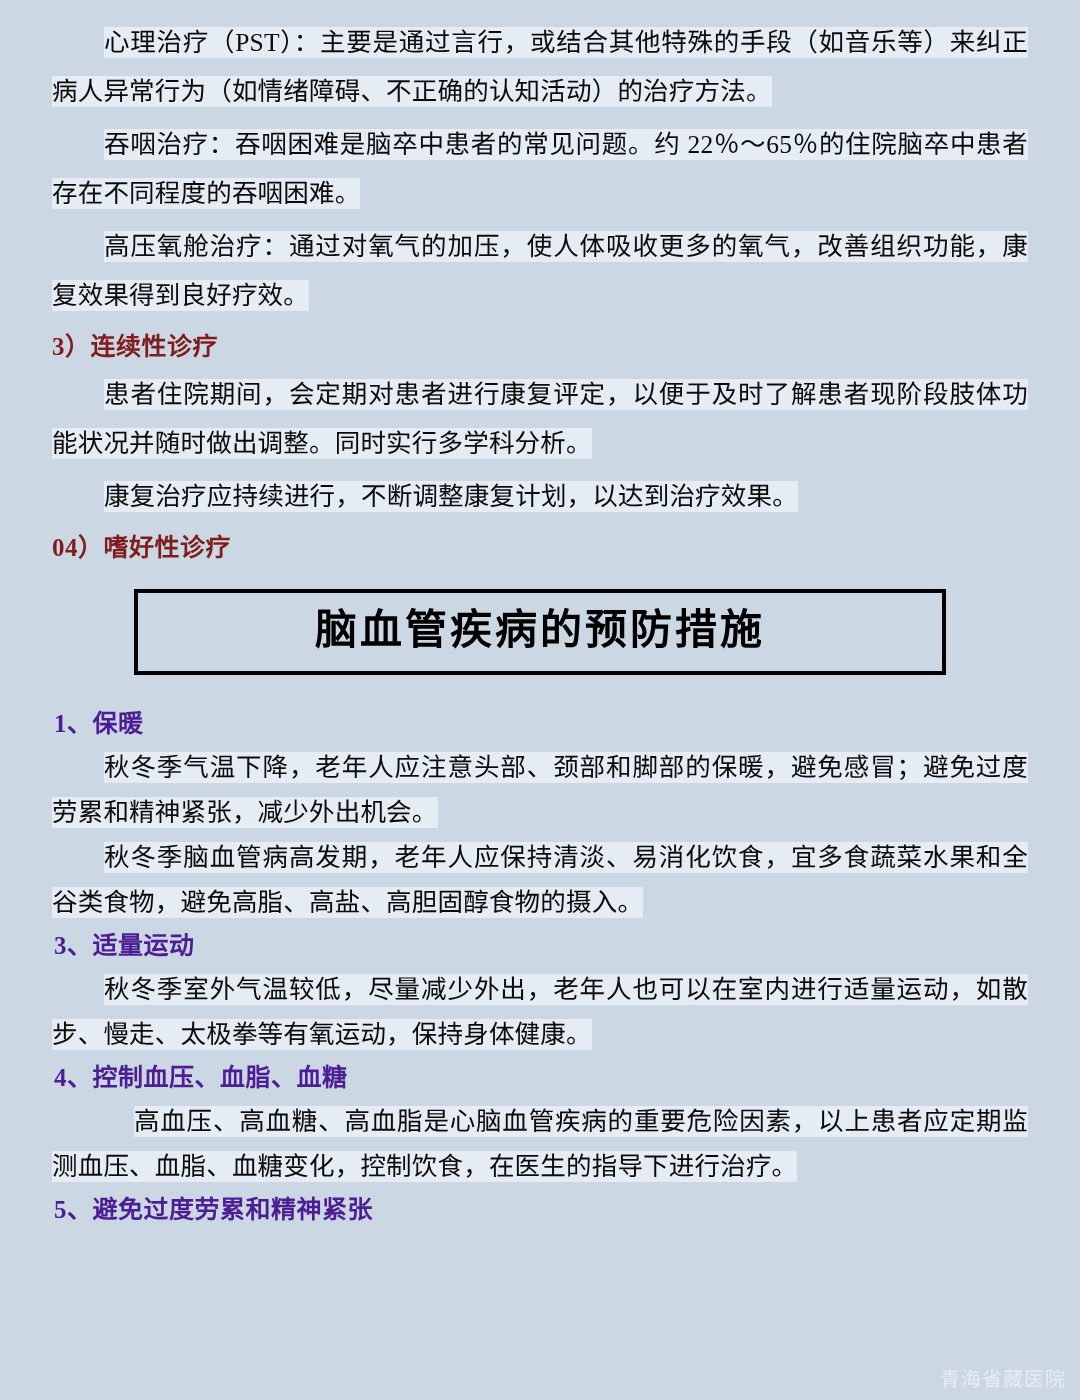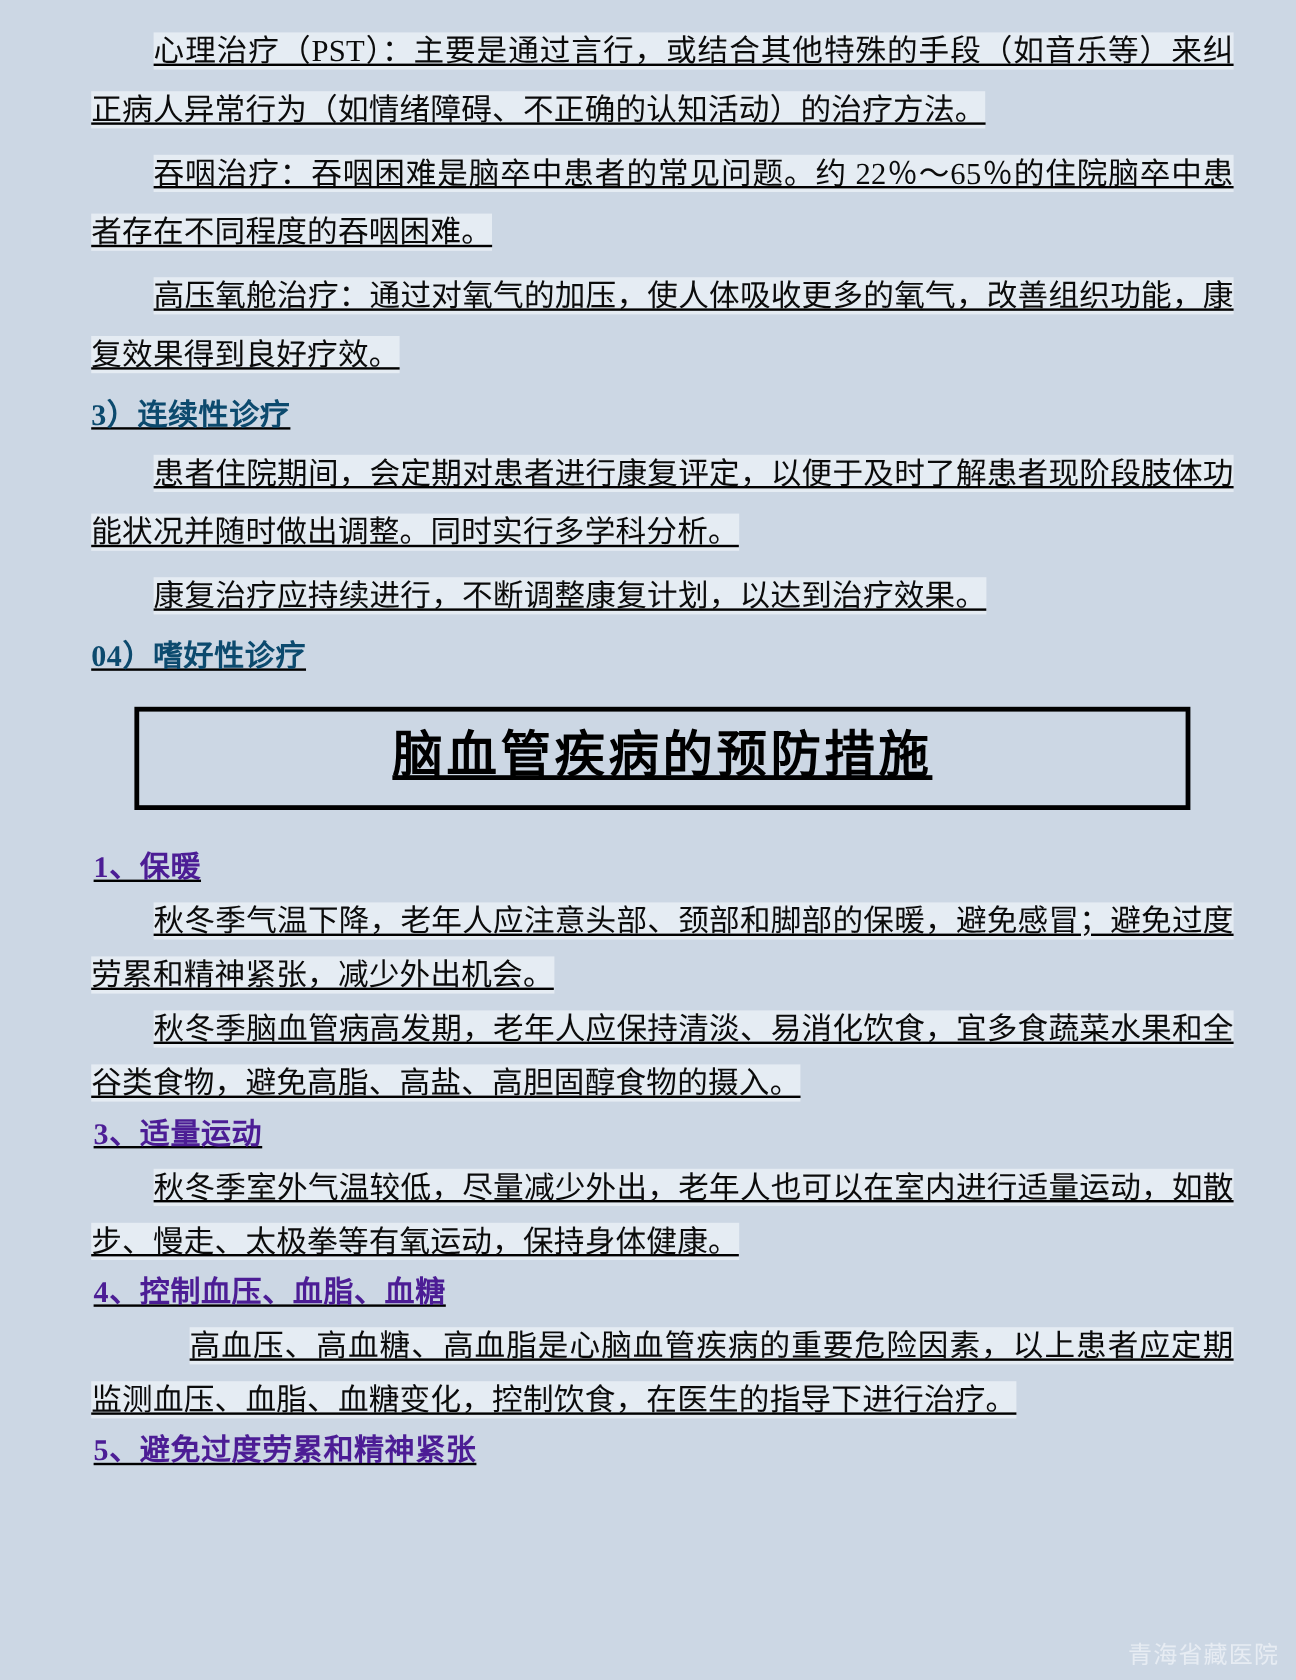--- a/index.html
+++ b/index.html
@@ -10,23 +10,22 @@
     width: 1080px;
     height: 1400px;
     background: #ccd7e4;
     font-family: "Liberation Serif", "DejaVu Serif", serif;
     overflow: hidden;
     position: relative;
   }
   .page {
     position: absolute;
     inset: 0;
-    padding: 18px 52px 0 76px;
+    padding: 18px 52px 0 52px;
     box-sizing: border-box;
-    text-decoration: underline;
   }
   
   p, .para {
     margin: 0 0 4px 0;
     font-size: 25.5px;
     line-height: 49px;
     color: #0b0b0b;
     letter-spacing: 0.2px;
     text-align: justify;
     text-justify: inter-ideograph;
@@ -42,35 +41,35 @@
   }
   .indent2 {
     text-indent: 82px;
   }
   
   .heading {
     margin: 2px 0 0 0;
     font-size: 25px;
     line-height: 46px;
     font-weight: bold;
-    color: #0c4a6e;
+    color: #7f1d1d;
     letter-spacing: 0.5px;
   }
   .sub-heading {
     margin: 2px;
     font-size: 25px;
     line-height: 38px;
     font-weight: bold;
     color: #4c1d95;
     letter-spacing: 0.5px;
   }
   
   .title-box {
     margin: 18px auto 30px auto;
-    width: 880px;
+    width: 812px;
     border: 4px solid #000;
     box-sizing: border-box;
     background: #ccd7e4;
     padding: 11px 0 15px 0;
     text-align: center;
   }
   .title-box .title-text {
     font-size: 42px;
     line-height: 52px;
     font-weight: bold;
@@ -80,21 +79,21 @@
   .tight {
     line-height: 45px;
     margin-bottom: 0;
   }
   .watermark {
     position: absolute;
     right: 14px;
     bottom: 8px;
     font-size: 20px;
     color: #e9eef4;
-    font-family: Liberation Sans, sans-serif;
+    font-family: Liberation Mono, monospace;
     letter-spacing: 1px;
     opacity: 0.95;
   }
 </style>
 </head>
 <body>
 
 <div class="page">
 
   <p class="para indent"><span class="hl">心理治疗（PST）：主要是通过言行，或结合其他特殊的手段（如音乐等）来纠正病人异常行为（如情绪障碍、不正确的认知活动）的治疗方法。</span></p>

